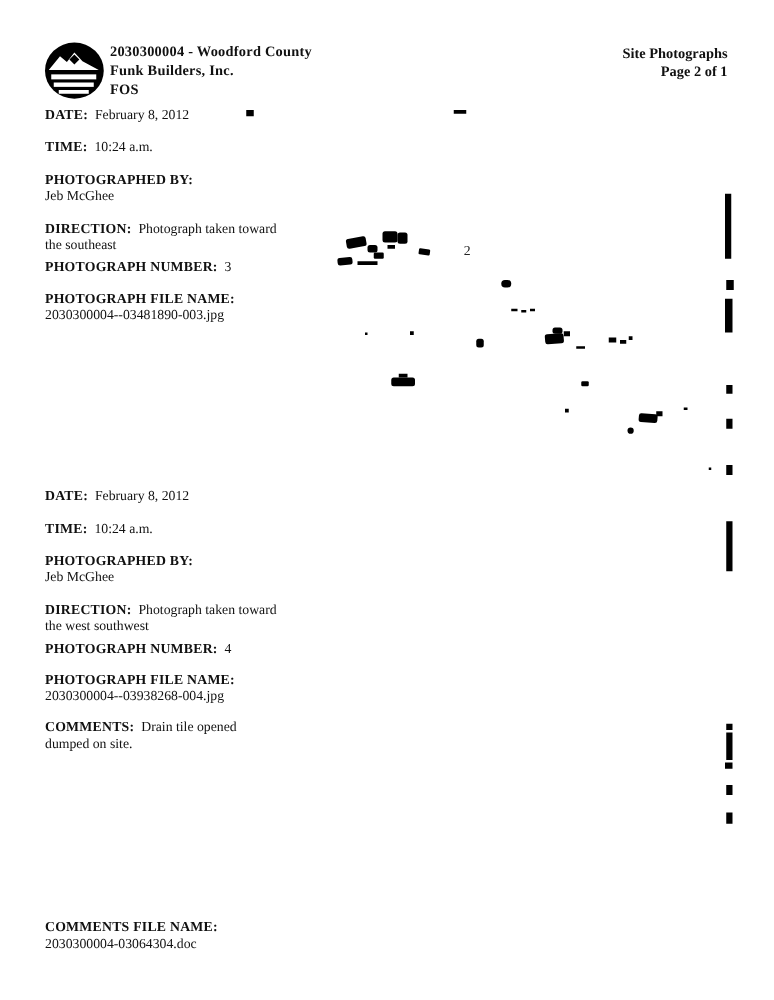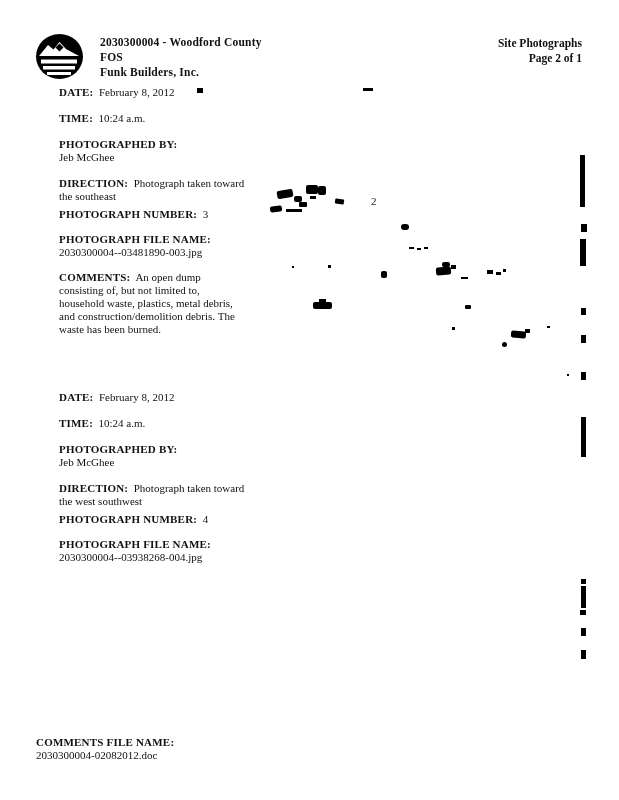--- a/index.html
+++ b/index.html
@@ -15,31 +15,31 @@
     background:#ffffff;
     color:#111;
     overflow:hidden;
   }
   
   .header-logo {
     position:absolute; left:35px; top:33px;
     width:49px; height:47px;
   }
   .header-left {
-    position:absolute; left:100px; top:35px;
+    position:absolute; left:88px; top:35px;
     font-weight:bold; font-size:11.5px; line-height:15px;
     letter-spacing:.2px;
   }
   .header-right {
     position:absolute; right:37px; top:36px;
     text-align:right;
     font-weight:bold; font-size:11.5px; line-height:15px;
   }
   
-  .entry { position:absolute; left:36px; width:195px; font-size:11px; line-height:13px;margin-left:23px; }
+  .entry { position:absolute; left:36px; width:195px; font-size:11px; line-height:13px; }
   .entry-1 { top:86px; }
   .entry-2 { top:391px; }
   .entry p { margin:0; }
   .lbl { font-weight:bold; letter-spacing:.2px; }
   .gap13 { margin-top:13px !important; }
   .gap12 { margin-top:12px !important;font-family:Liberation Serif, serif; }
   .gap5  { margin-top:5px  !important; }
   .wrapblock { width:188px; }
   
   .footer {
@@ -63,51 +63,51 @@
     <ellipse cx="24.5" cy="23.5" rx="23.5" ry="22.5" fill="#000"></ellipse>
     <path d="M4 23 L13 12 L18.5 16.5 L24.5 9 L31 16 L44 23 Z" fill="#fff"></path>
     <polygon points="24.5,10.5 28.5,14.5 24.5,18.5 20.5,14.5" fill="#000"></polygon>
     <rect x="6" y="26.5" width="36" height="4" fill="#fff"></rect>
     <rect x="8" y="33" width="32" height="3.5" fill="#fff"></rect>
     <rect x="12" y="39" width="24" height="3" fill="#fff"></rect>
   </svg>
 
   <div class="header-left">
     <div>2030300004 - Woodford County</div>
+    <div>Funk Builders, Inc.</div>
     <div>FOS</div>
-    <div>Funk Builders, Inc.</div>
   </div>
 
   <div class="header-right">
     <div>Site Photographs</div>
     <div>Page 2 of 1</div>
   </div>
 
   <div class="entry entry-1">
     <p><span class="lbl">DATE:</span>&nbsp; <span>February 8, 2012</span></p>
     <p class="gap13"><span class="lbl">TIME:</span>&nbsp; <span>10:24 a.m.</span></p>
     <p class="gap13"><span class="lbl">PHOTOGRAPHED BY:</span><br><span>Jeb McGhee</span></p>
     <p class="gap13 wrapblock"><span class="lbl">DIRECTION:</span>&nbsp; <span>Photograph taken toward the southeast</span></p>
     <p class="gap5"><span class="lbl">PHOTOGRAPH NUMBER:</span>&nbsp; <span>3</span></p>
     <p class="gap12"><span class="lbl">PHOTOGRAPH FILE NAME:</span><br><span>2030300004--03481890-003.jpg</span></p>
-    <p class="gap12 wrapblock"><span class="lbl">COMMENTS:</span>&nbsp; <span>An open dump consisting of, but not limited to, household waste, plastics, metal debris, and construction/demolition debris.  The waste has been burned.</span></p>
   </div>
 
   <div class="entry entry-2">
     <p><span class="lbl">DATE:</span>&nbsp; <span>February 8, 2012</span></p>
     <p class="gap13"><span class="lbl">TIME:</span>&nbsp; <span>10:24 a.m.</span></p>
     <p class="gap13"><span class="lbl">PHOTOGRAPHED BY:</span><br><span>Jeb McGhee</span></p>
     <p class="gap13 wrapblock"><span class="lbl">DIRECTION:</span>&nbsp; <span>Photograph taken toward the west southwest</span></p>
     <p class="gap5"><span class="lbl">PHOTOGRAPH NUMBER:</span>&nbsp; <span>4</span></p>
     <p class="gap12"><span class="lbl">PHOTOGRAPH FILE NAME:</span><br><span>2030300004--03938268-004.jpg</span></p>
+    <p class="gap12 wrapblock"><span class="lbl">COMMENTS:</span>&nbsp; <span>Drain tile opened dumped on site.</span></p>
   </div>
 
   <div class="footer">
     <div class="lbl">COMMENTS FILE NAME:</div>
-    <div>2030300004-02082012.doc</div>
+    <div>2030300004-03064304.doc</div>
   </div>
 
   <div>
     <span class="stray-digit">2</span>
 
     <div class="nz" style="left:197px;top:88px;width:6px;height:5px;"></div>
     <div class="nz" style="left:363px;top:88px;width:10px;height:3px;"></div>
 
     <div class="nz" style="left:270px;top:206px;width:12px;height:6px;border-radius:2px;transform:rotate(-6deg);"></div>
     <div class="nz" style="left:286px;top:209px;width:16px;height:3px;"></div>

